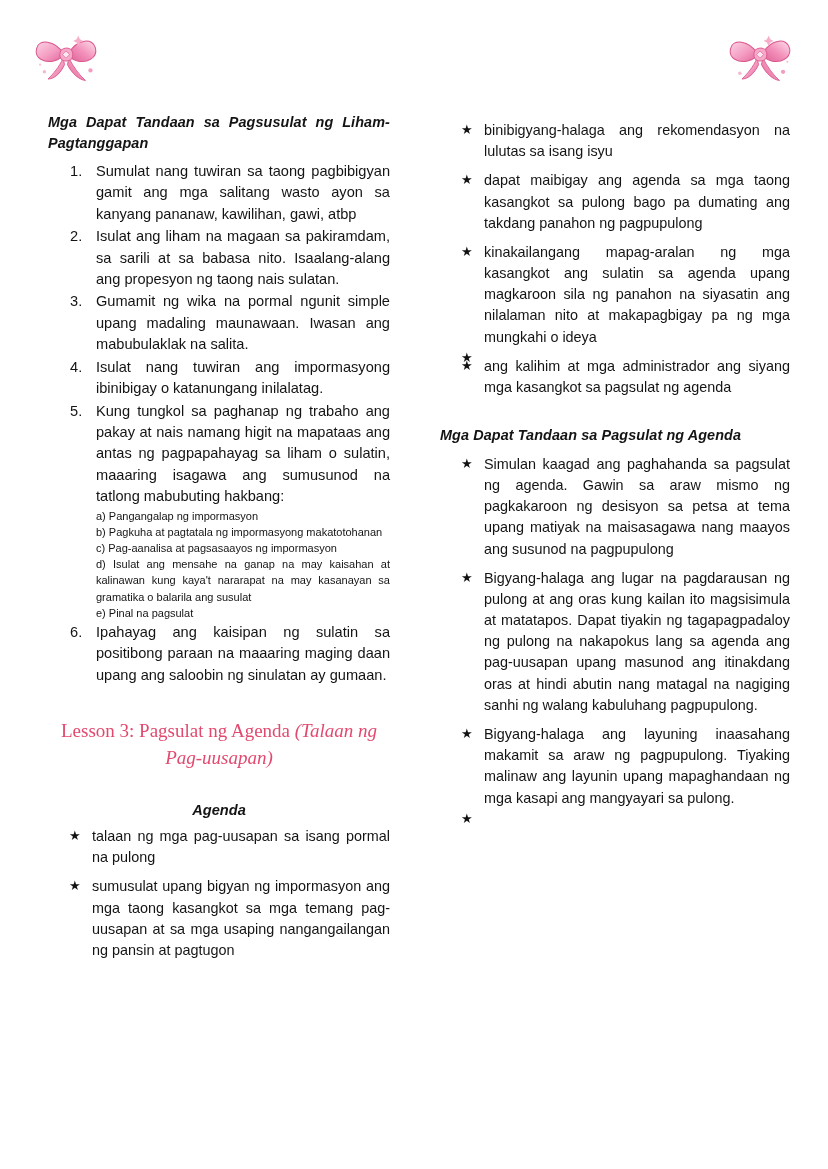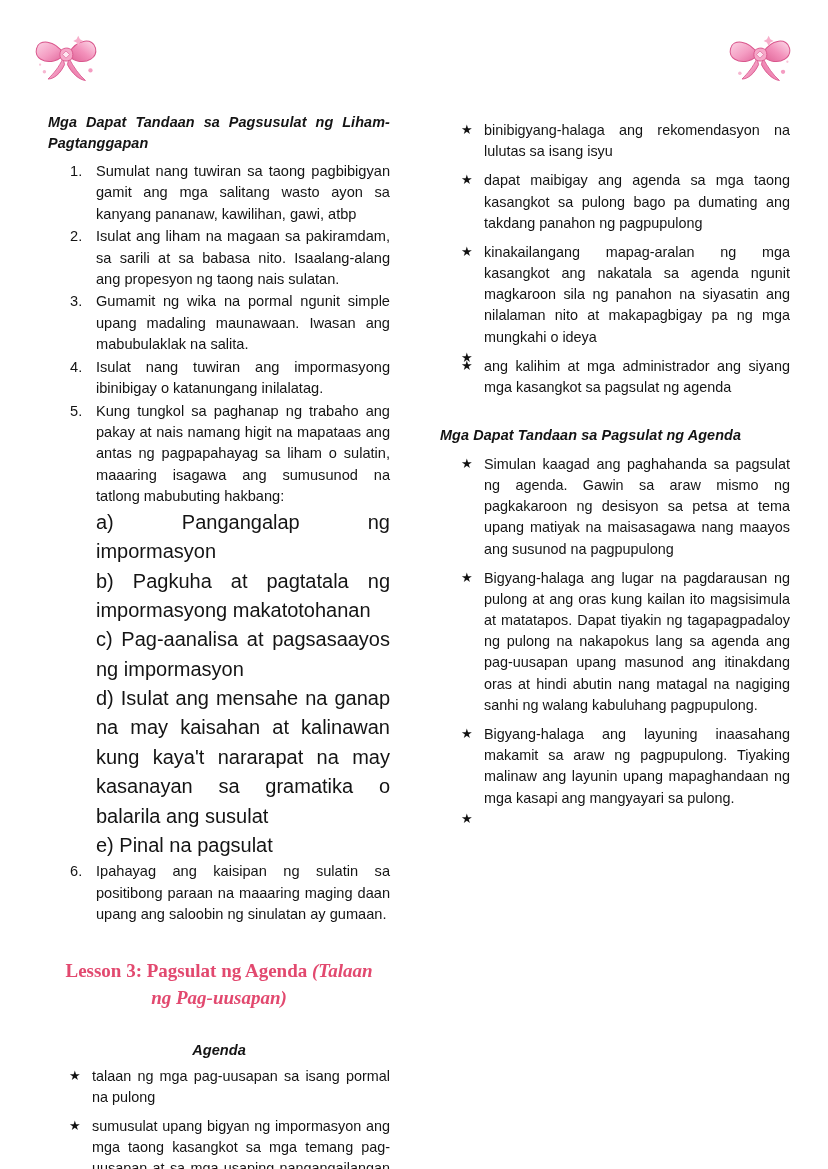--- a/index.html
+++ b/index.html
@@ -86,21 +86,21 @@
   }
   .ptxt {
     font-size: 14.6px;
     line-height: 1.47;
     text-align: justify;
     text-align-last: left;
     margin: 0;
     hyphens: none;
   }
   .subitem {
-    font-size: 20px;
+    font-size: 11px;
     line-height: 1.47;
     text-align: justify;
     text-align-last: left;
     margin: 0;
   }
 
   
   ul.starlist {
     margin: 0;
     padding: 0;
@@ -124,21 +124,21 @@
     line-height: 1.47;
     text-align: justify;
     text-align-last: left;
     display: block;
     margin-top: 8px;
   }
 
   
   .lesson-head {
     font-family: "Liberation Serif", serif;
-    font-weight: bold;
+    font-weight: normal;
     font-size: 19px;
     line-height: 1.42;
     text-align: center;
     color: #e2496f;
     margin: 32px 0 0 0;
     padding: 0 6px;
   }
   .lesson-head .ital {
     font-style: italic;
   }
@@ -280,21 +280,21 @@
       <li>
         <span class="star">★</span>
         <span class="btxt">binibigyang-halaga ang rekomendasyon na lulutas sa isang isyu</span>
       </li>
       <li>
         <span class="star">★</span>
         <span class="btxt">dapat maibigay ang agenda sa mga taong kasangkot sa pulong bago pa dumating ang takdang panahon ng pagpupulong</span>
       </li>
       <li>
         <span class="star">★</span>
-        <span class="btxt">kinakailangang mapag-aralan ng mga kasangkot ang nakatala sa agenda ngunit magkaroon sila ng panahon na siyasatin ang nilalaman nito at makapagbigay pa ng mga mungkahi o ideya</span>
+        <span class="btxt">kinakailangang mapag-aralan ng mga kasangkot ang sulatin sa agenda upang magkaroon sila ng panahon na siyasatin ang nilalaman nito at makapagbigay pa ng mga mungkahi o ideya</span>
       </li>
       <li>
         <span class="star">★</span>
       </li>
       <li>
         <span class="star">★</span>
         <span class="btxt">ang kalihim at mga administrador ang siyang mga kasangkot sa pagsulat ng agenda</span>
       </li>
     </ul>
 

